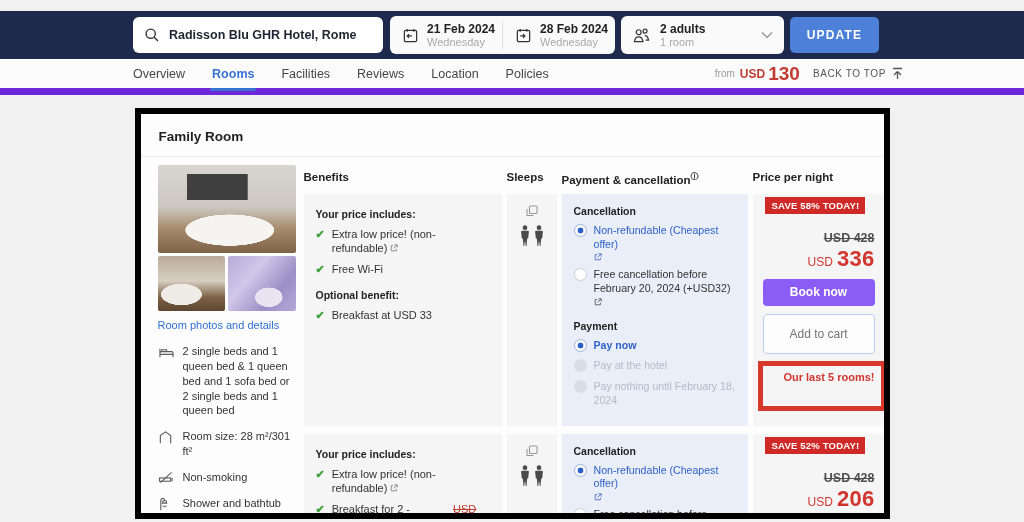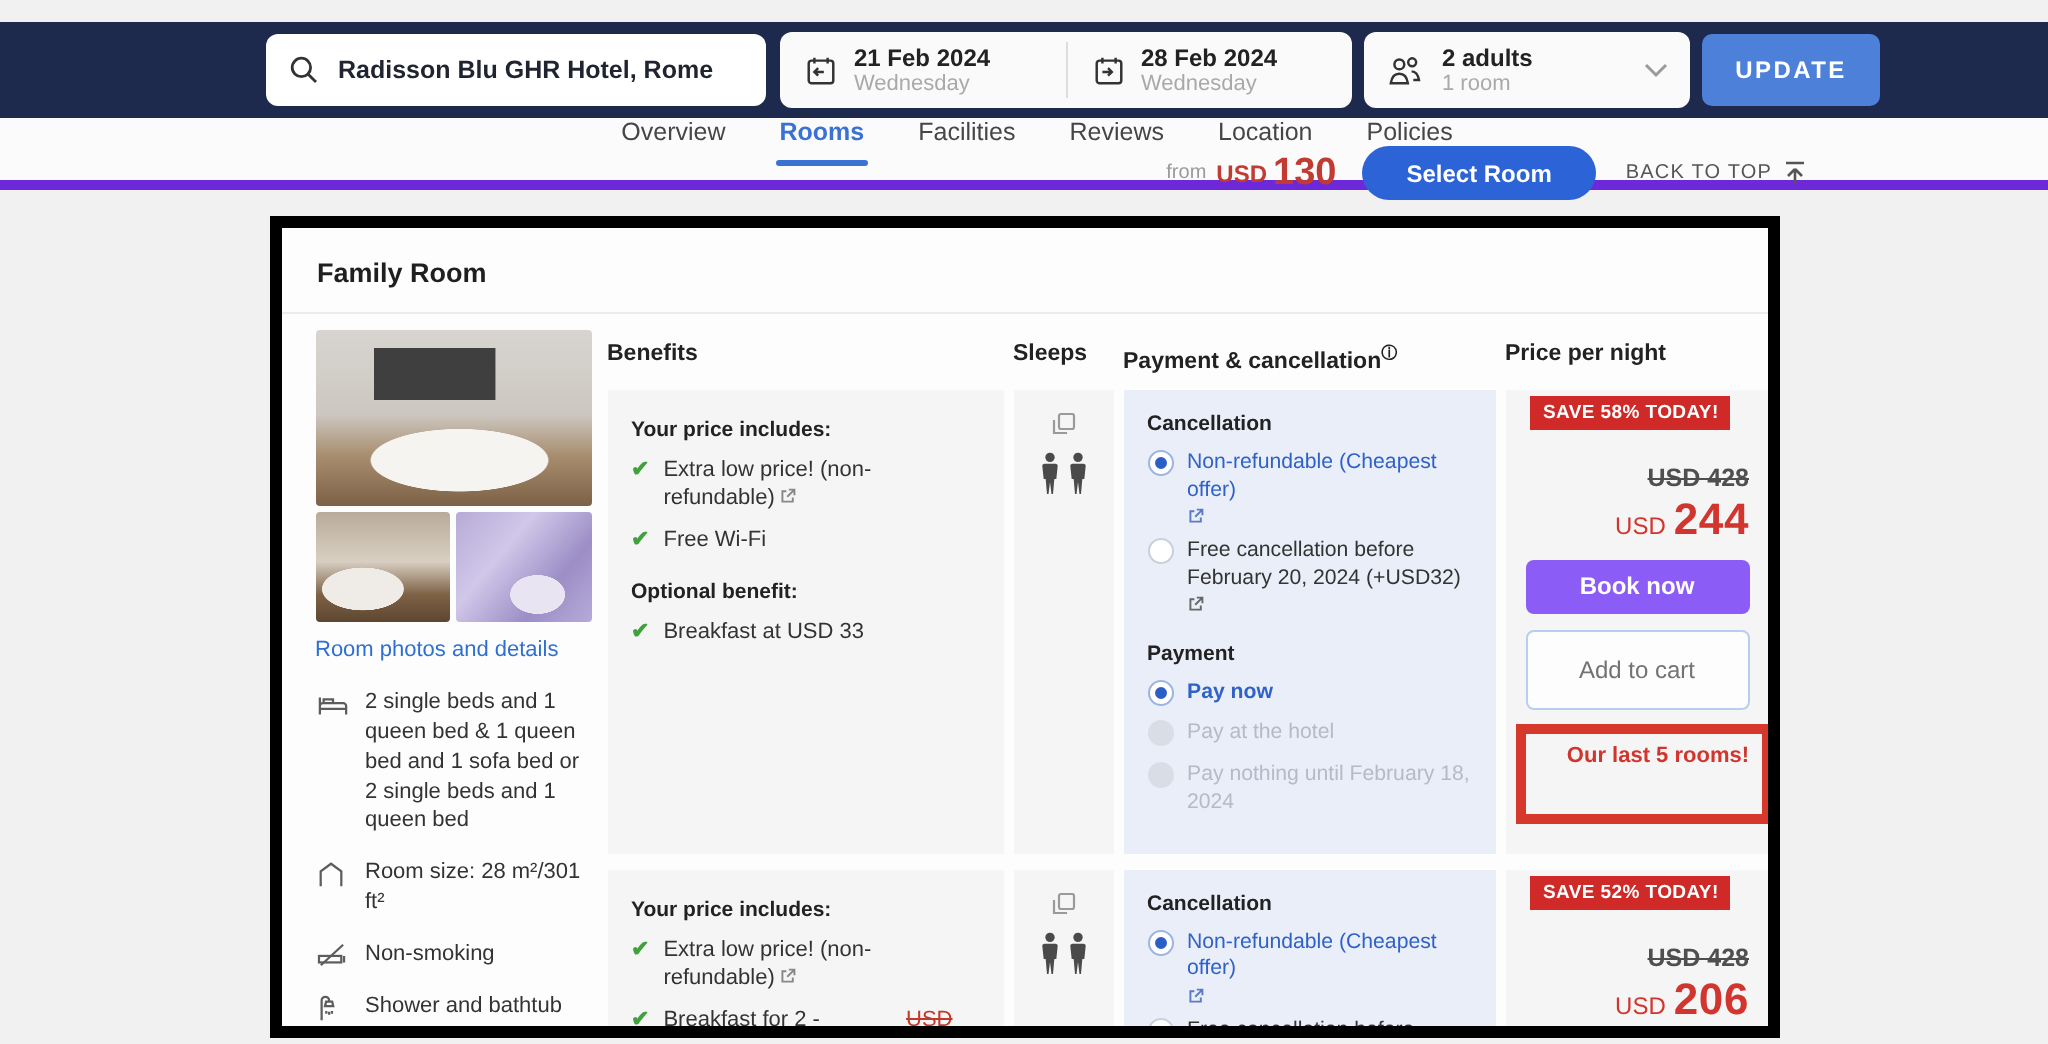--- a/index.html
+++ b/index.html
@@ -4,31 +4,31 @@
 <style>
   * { margin:0; padding:0; box-sizing:border-box; }
   html,body { width:1024px; height:522px; overflow:hidden; }
   body { font-family:"Liberation Sans", sans-serif; background:#f1f1f1; color:#2b2b2b; }
   svg { display:block; }
 
   
   .topbar { height:48px; background:#1e2a4d; display:flex; align-items:center; padding-left:133px;margin-top:11px; }
   .search-box { width:250px; height:36px; background:#fff; border-radius:6px; display:flex; align-items:center; gap:9px; padding:0 11px; }
   .search-box input { border:none; outline:none; background:transparent; font:600 12.5px "Liberation Sans",sans-serif; color:#1f2430; width:100%; }
-  .dates-box { margin-left:7px; width:286px; height:38px; background:#fafafa; border-radius:6px; display:flex; align-items:center; }
+  .dates-box { margin-left:7px; width:225px; height:38px; background:#fafafa; border-radius:6px; display:flex; align-items:center; }
   .date-cell { flex:1; display:flex; align-items:center; gap:8px; padding-left:12px; cursor:pointer; }
   .date-main { font-size:12px; font-weight:bold; color:#222; }
   .date-sub { font-size:11px; color:#a9a9a9; }
   .date-divider { width:1px; height:28px; background:#ddd; }
   .guests-box { margin-left:6px; width:163px; height:38px; background:#fafafa; border-radius:6px; display:flex; align-items:center; gap:9px; padding:0 11px; cursor:pointer; }
   .guests-box .chev { margin-left:auto; }
   .update-btn { margin-left:6px; width:89px; height:36px; border:none; border-radius:5px; background:#4d80d8; color:#fff; font:bold 12px "Liberation Sans",sans-serif; letter-spacing:1.2px; cursor:pointer; }
 
   
-  .navbar { height:36px; background:#fbfbfb; border-bottom:5px solid #6d28d9; display:flex; align-items:center; padding:0 120px 0 133px;flex-direction:column; }
+  .navbar { height:36px; background:#fbfbfb; border-bottom:7px solid #6d28d9; display:flex; align-items:center; padding:0 120px 0 133px; }
   .tabs { display:flex; gap:27px; }
   .tab { font-size:12.5px; color:#464646; text-decoration:none; position:relative; cursor:pointer; }
   .tab.active { color:#3a72d4; font-weight:bold; }
   .tab.active::after { content:""; position:absolute; left:-2px; right:-2px; bottom:-10px; height:3px; border-radius:2px; background:#3a72d4; }
   .nav-right { margin-left:auto; display:flex; align-items:center; }
   .from-label { font-size:10px; color:#9a9a9a; margin-right:5px; }
   .from-cur { font-size:12px; font-weight:600; color:#c23b32; margin-right:3px; }
   .from-price { font-size:19px; font-weight:600; color:#c23b32; margin-right:13px; }
   .select-room-btn { height:27px; padding:0 22px; border:none; border-radius:14px; background:#2c63d6; color:#fff; font:600 12px "Liberation Sans",sans-serif; margin-right:15px; cursor:pointer; }
   .back-top { display:flex; align-items:center; gap:5px; font-size:10px; letter-spacing:0.6px; color:#555; cursor:pointer; }
@@ -170,21 +170,20 @@
     <a class="tab active">Rooms</a>
     <a class="tab">Facilities</a>
     <a class="tab">Reviews</a>
     <a class="tab">Location</a>
     <a class="tab">Policies</a>
   </div>
   <div class="nav-right">
     <span class="from-label">from</span>
     <span class="from-cur">USD</span>
     <span class="from-price">130</span>
-    <button class="select-room-btn">Select Room</button>
     <span class="back-top">
       <span>BACK TO TOP</span>
       <span>
         <svg width="13" height="14" viewBox="0 0 13 14" fill="none" stroke="#555" stroke-width="1.3">
             <path d="M2 1.5h9M6.5 4.5V12M6.5 4.5L3 8M6.5 4.5L10 8"></path>
           </svg>
       </span>
     </span>
   </div>
 </nav>
@@ -334,21 +333,21 @@
             <div class="radio-row">
               <span class="radio dis"></span>
               <span class="opt-dis">Pay nothing until February 18, 2024</span>
             </div>
           </div>
 
           <div class="cell price-cell">
             <span class="badge">SAVE 58% TODAY!</span>
             <div class="old-price">USD 428</div>
             <div class="new-price">
-              <span class="cur">USD</span><span class="amt">244</span>
+              <span class="cur">USD</span><span class="amt">336</span>
             </div>
             <button class="book-btn">Book now</button>
             <button class="cart-btn">Add to cart</button>
             <div class="rooms-left-wrap">
               <div class="rooms-left">Our last 5 rooms!</div>
               <div class="annotation"></div>
             </div>
           </div>
         </div>
 

